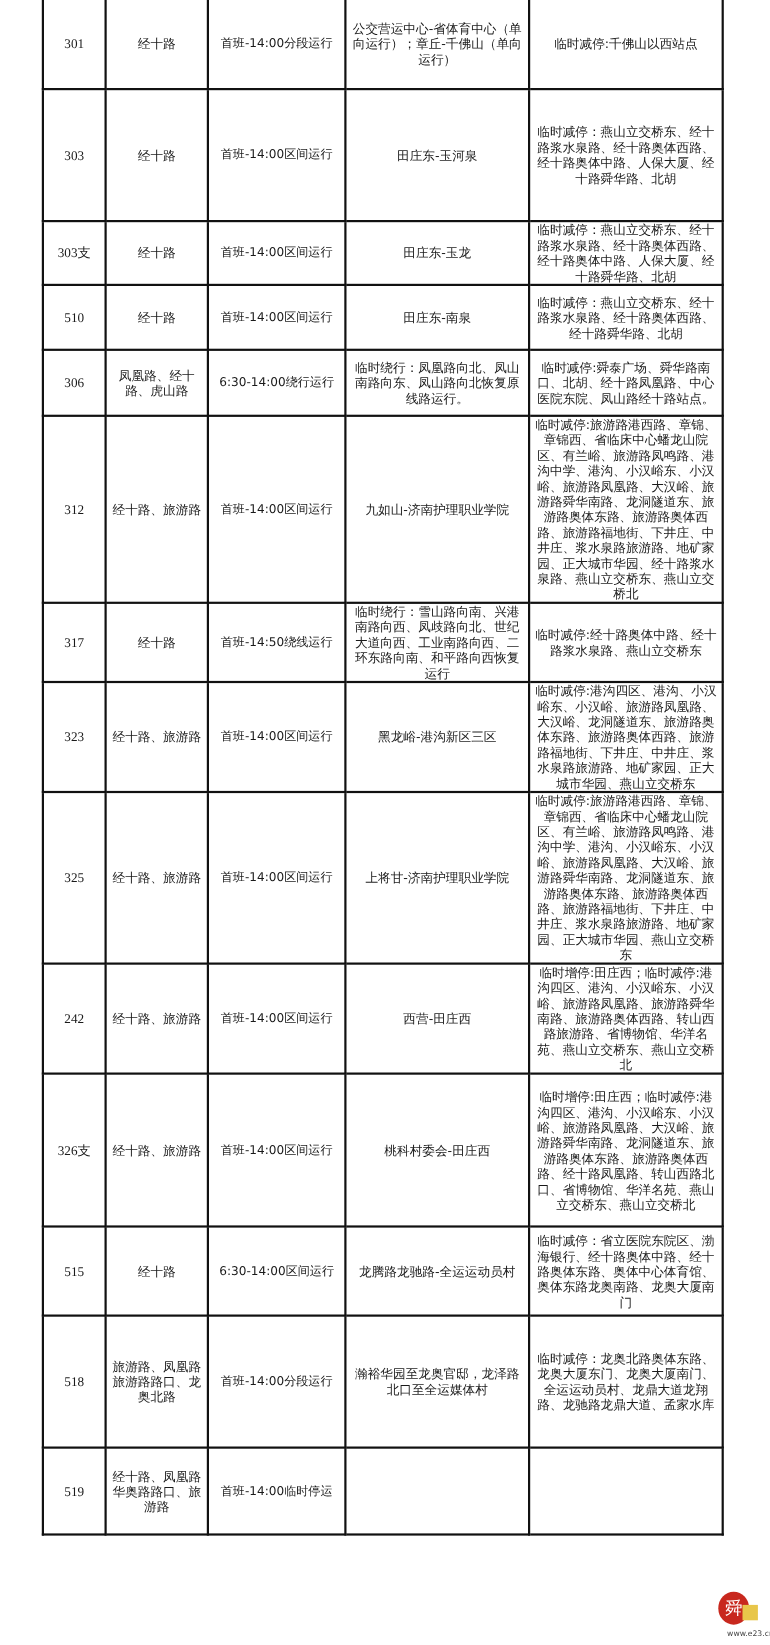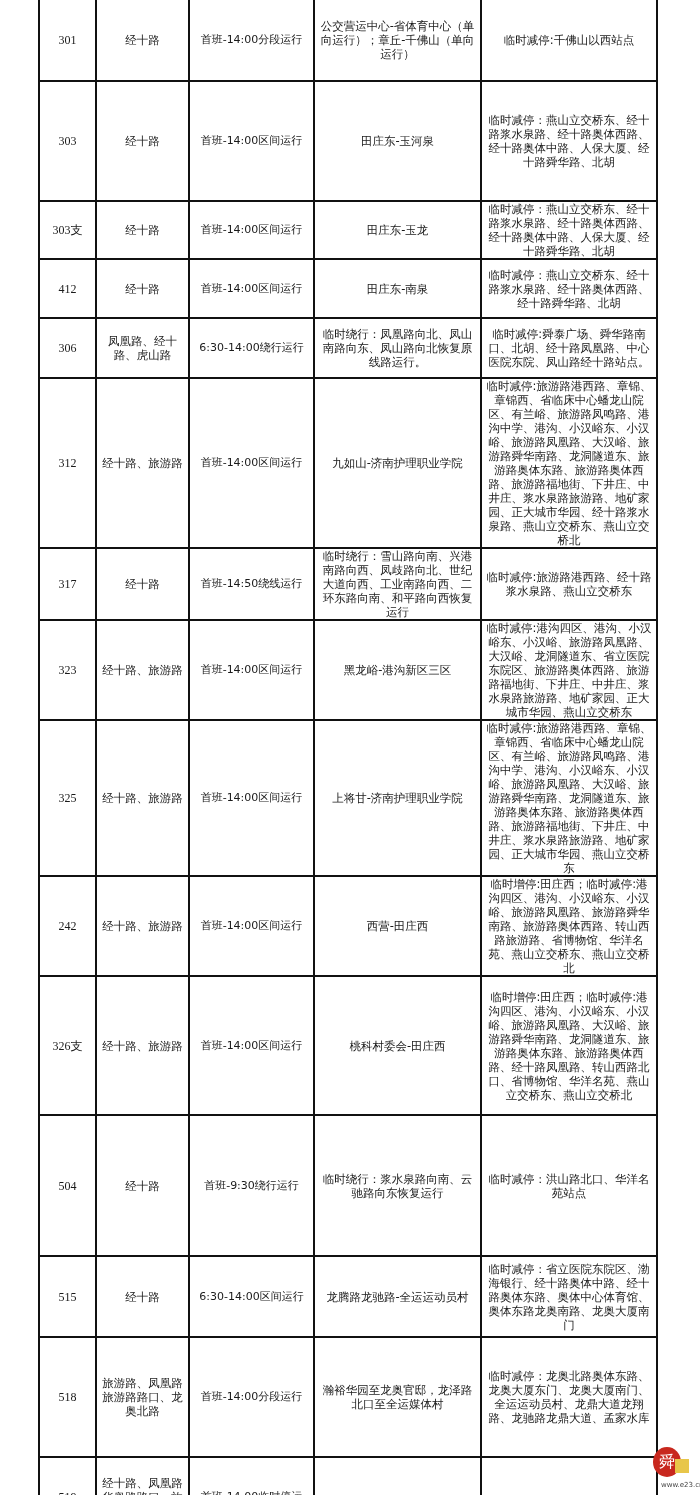--- a/index.html
+++ b/index.html
@@ -43,21 +43,21 @@
         <td>临时减停：燕山立交桥东、经十路浆水泉路、经十路奥体西路、经十路奥体中路、人保大厦、经十路舜华路、北胡</td>
       </tr>
       <tr style="height: 58px;">
         <td class="num">303支</td>
         <td>经十路</td>
         <td class="time">首班-14:00区间运行</td>
         <td>田庄东-玉龙</td>
         <td>临时减停：燕山立交桥东、经十路浆水泉路、经十路奥体西路、经十路奥体中路、人保大厦、经十路舜华路、北胡</td>
       </tr>
       <tr style="height: 59px;">
-        <td class="num">412</td>
+        <td class="num">510</td>
         <td>经十路</td>
         <td class="time">首班-14:00区间运行</td>
         <td>田庄东-南泉</td>
         <td>临时减停：燕山立交桥东、经十路浆水泉路、经十路奥体西路、经十路舜华路、北胡</td>
       </tr>
       <tr style="height: 60px;">
         <td class="num">306</td>
         <td>凤凰路、经十路、虎山路</td>
         <td class="time">6:30-14:00绕行运行</td>
         <td>临时绕行：凤凰路向北、凤山南路向东、凤山路向北恢复原线路运行。</td>
@@ -68,28 +68,28 @@
         <td>经十路、旅游路</td>
         <td class="time">首班-14:00区间运行</td>
         <td>九如山-济南护理职业学院</td>
         <td>临时减停:旅游路港西路、章锦、章锦西、省临床中心蟠龙山院区、有兰峪、旅游路凤鸣路、港沟中学、港沟、小汉峪东、小汉峪、旅游路凤凰路、大汉峪、旅游路舜华南路、龙洞隧道东、旅游路奥体东路、旅游路奥体西路、旅游路福地街、下井庄、中井庄、浆水泉路旅游路、地矿家园、正大城市华园、经十路浆水泉路、燕山立交桥东、燕山立交桥北</td>
       </tr>
       <tr style="height: 71px;">
         <td class="num">317</td>
         <td>经十路</td>
         <td class="time">首班-14:50绕线运行</td>
         <td>临时绕行：雪山路向南、兴港南路向西、凤歧路向北、世纪大道向西、工业南路向西、二环东路向南、和平路向西恢复运行</td>
-        <td>临时减停:旅游路港西路、经十路浆水泉路、燕山立交桥东</td>
+        <td>临时减停:经十路奥体中路、经十路浆水泉路、燕山立交桥东</td>
       </tr>
       <tr style="height: 98px;">
         <td class="num">323</td>
         <td>经十路、旅游路</td>
         <td class="time">首班-14:00区间运行</td>
         <td>黑龙峪-港沟新区三区</td>
-        <td>临时减停:港沟四区、港沟、小汉峪东、小汉峪、旅游路凤凰路、大汉峪、龙洞隧道东、省立医院东院区、旅游路奥体西路、旅游路福地街、下井庄、中井庄、浆水泉路旅游路、地矿家园、正大城市华园、燕山立交桥东</td>
+        <td>临时减停:港沟四区、港沟、小汉峪东、小汉峪、旅游路凤凰路、大汉峪、龙洞隧道东、旅游路奥体东路、旅游路奥体西路、旅游路福地街、下井庄、中井庄、浆水泉路旅游路、地矿家园、正大城市华园、燕山立交桥东</td>
       </tr>
       <tr style="height: 151px;">
         <td class="num">325</td>
         <td>经十路、旅游路</td>
         <td class="time">首班-14:00区间运行</td>
         <td>上将甘-济南护理职业学院</td>
         <td>临时减停:旅游路港西路、章锦、章锦西、省临床中心蟠龙山院区、有兰峪、旅游路凤鸣路、港沟中学、港沟、小汉峪东、小汉峪、旅游路凤凰路、大汉峪、旅游路舜华南路、龙洞隧道东、旅游路奥体东路、旅游路奥体西路、旅游路福地街、下井庄、中井庄、浆水泉路旅游路、地矿家园、正大城市华园、燕山立交桥东</td>
       </tr>
       <tr style="height: 70px;">
         <td class="num">242</td>
@@ -97,27 +97,20 @@
         <td class="time">首班-14:00区间运行</td>
         <td>西营-田庄西</td>
         <td>临时增停:田庄西；临时减停:港沟四区、港沟、小汉峪东、小汉峪、旅游路凤凰路、旅游路舜华南路、旅游路奥体西路、转山西路旅游路、省博物馆、华洋名苑、燕山立交桥东、燕山立交桥北</td>
       </tr>
       <tr style="height: 139px;">
         <td class="num">326支</td>
         <td>经十路、旅游路</td>
         <td class="time">首班-14:00区间运行</td>
         <td>桃科村委会-田庄西</td>
         <td>临时增停:田庄西；临时减停:港沟四区、港沟、小汉峪东、小汉峪、旅游路凤凰路、大汉峪、旅游路舜华南路、龙洞隧道东、旅游路奥体东路、旅游路奥体西路、经十路凤凰路、转山西路北口、省博物馆、华洋名苑、燕山立交桥东、燕山立交桥北</td>
-      </tr>
-      <tr style="height: 141px;">
-        <td class="num">504</td>
-        <td>经十路</td>
-        <td class="time">首班-9:30绕行运行</td>
-        <td>临时绕行：浆水泉路向南、云驰路向东恢复运行</td>
-        <td>临时减停：洪山路北口、华洋名苑站点</td>
       </tr>
       <tr style="height: 81px;">
         <td class="num">515</td>
         <td>经十路</td>
         <td class="time">6:30-14:00区间运行</td>
         <td>龙腾路龙驰路-全运运动员村</td>
         <td>临时减停：省立医院东院区、渤海银行、经十路奥体中路、经十路奥体东路、奥体中心体育馆、奥体东路龙奥南路、龙奥大厦南门</td>
       </tr>
       <tr style="height: 120px;">
         <td class="num">518</td>

